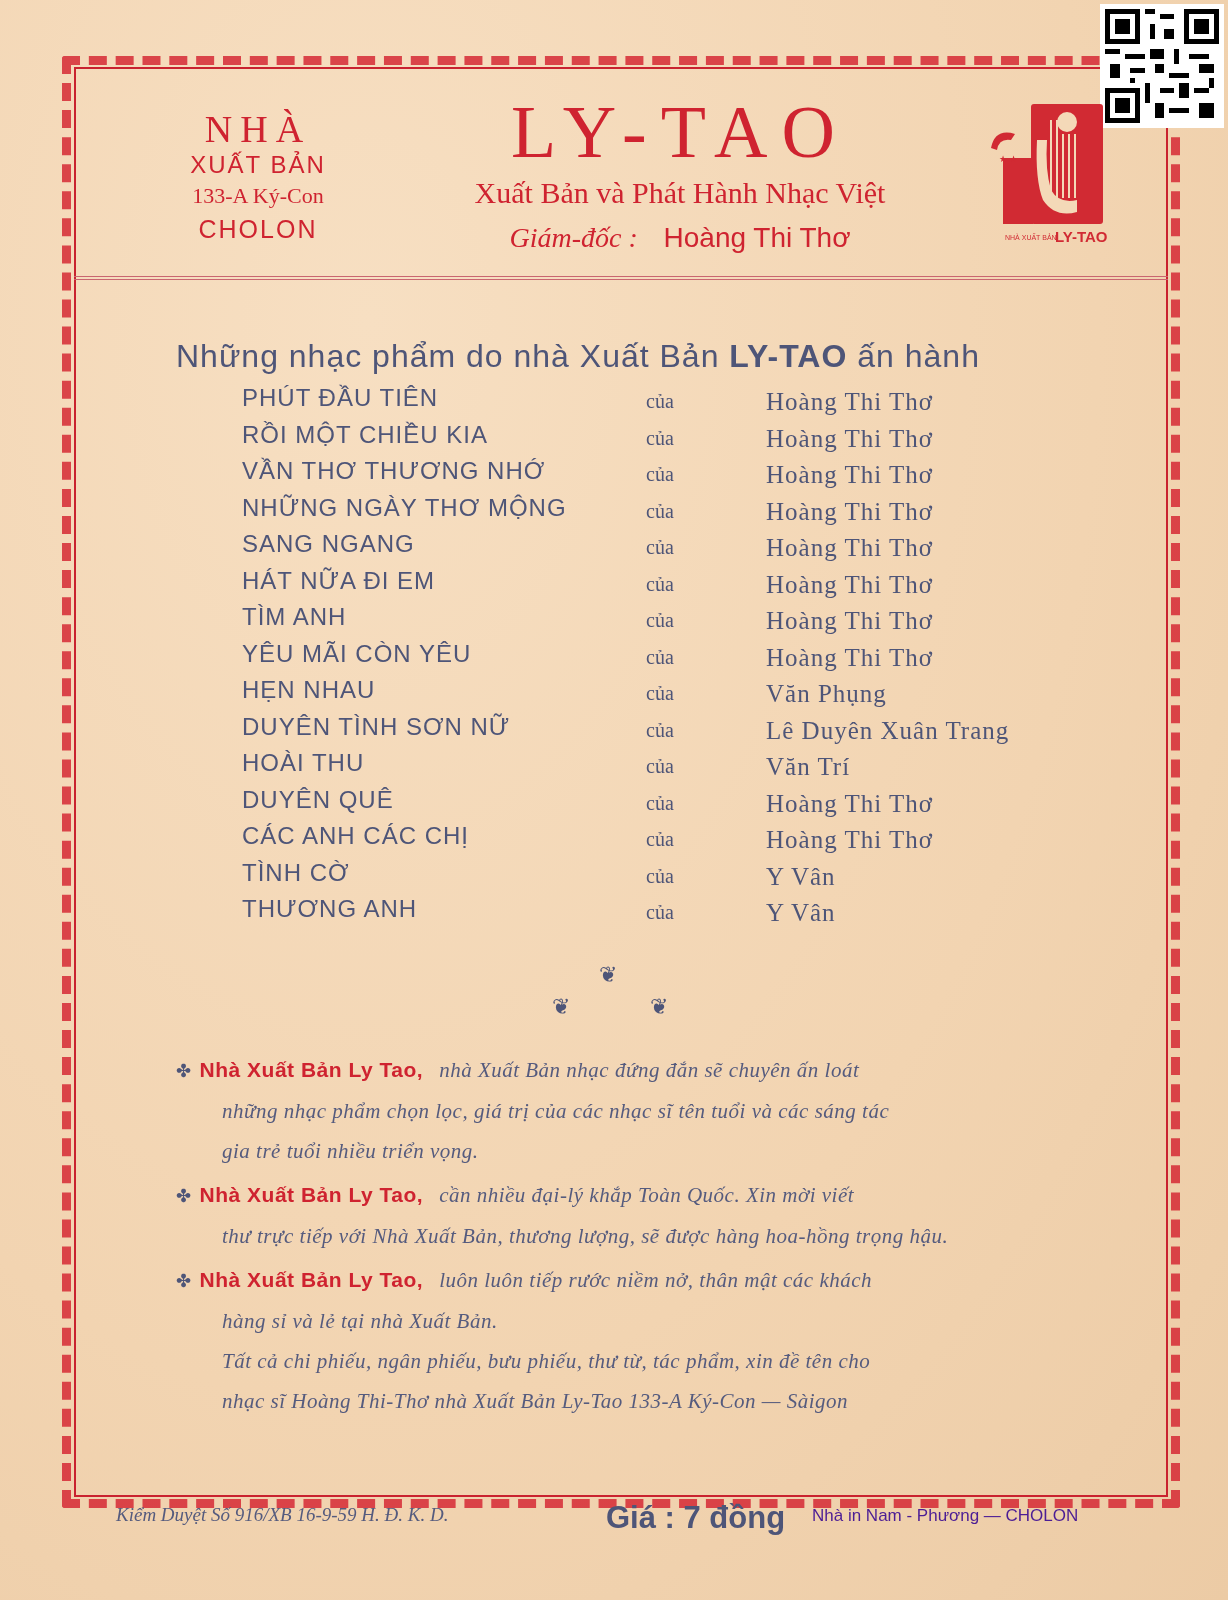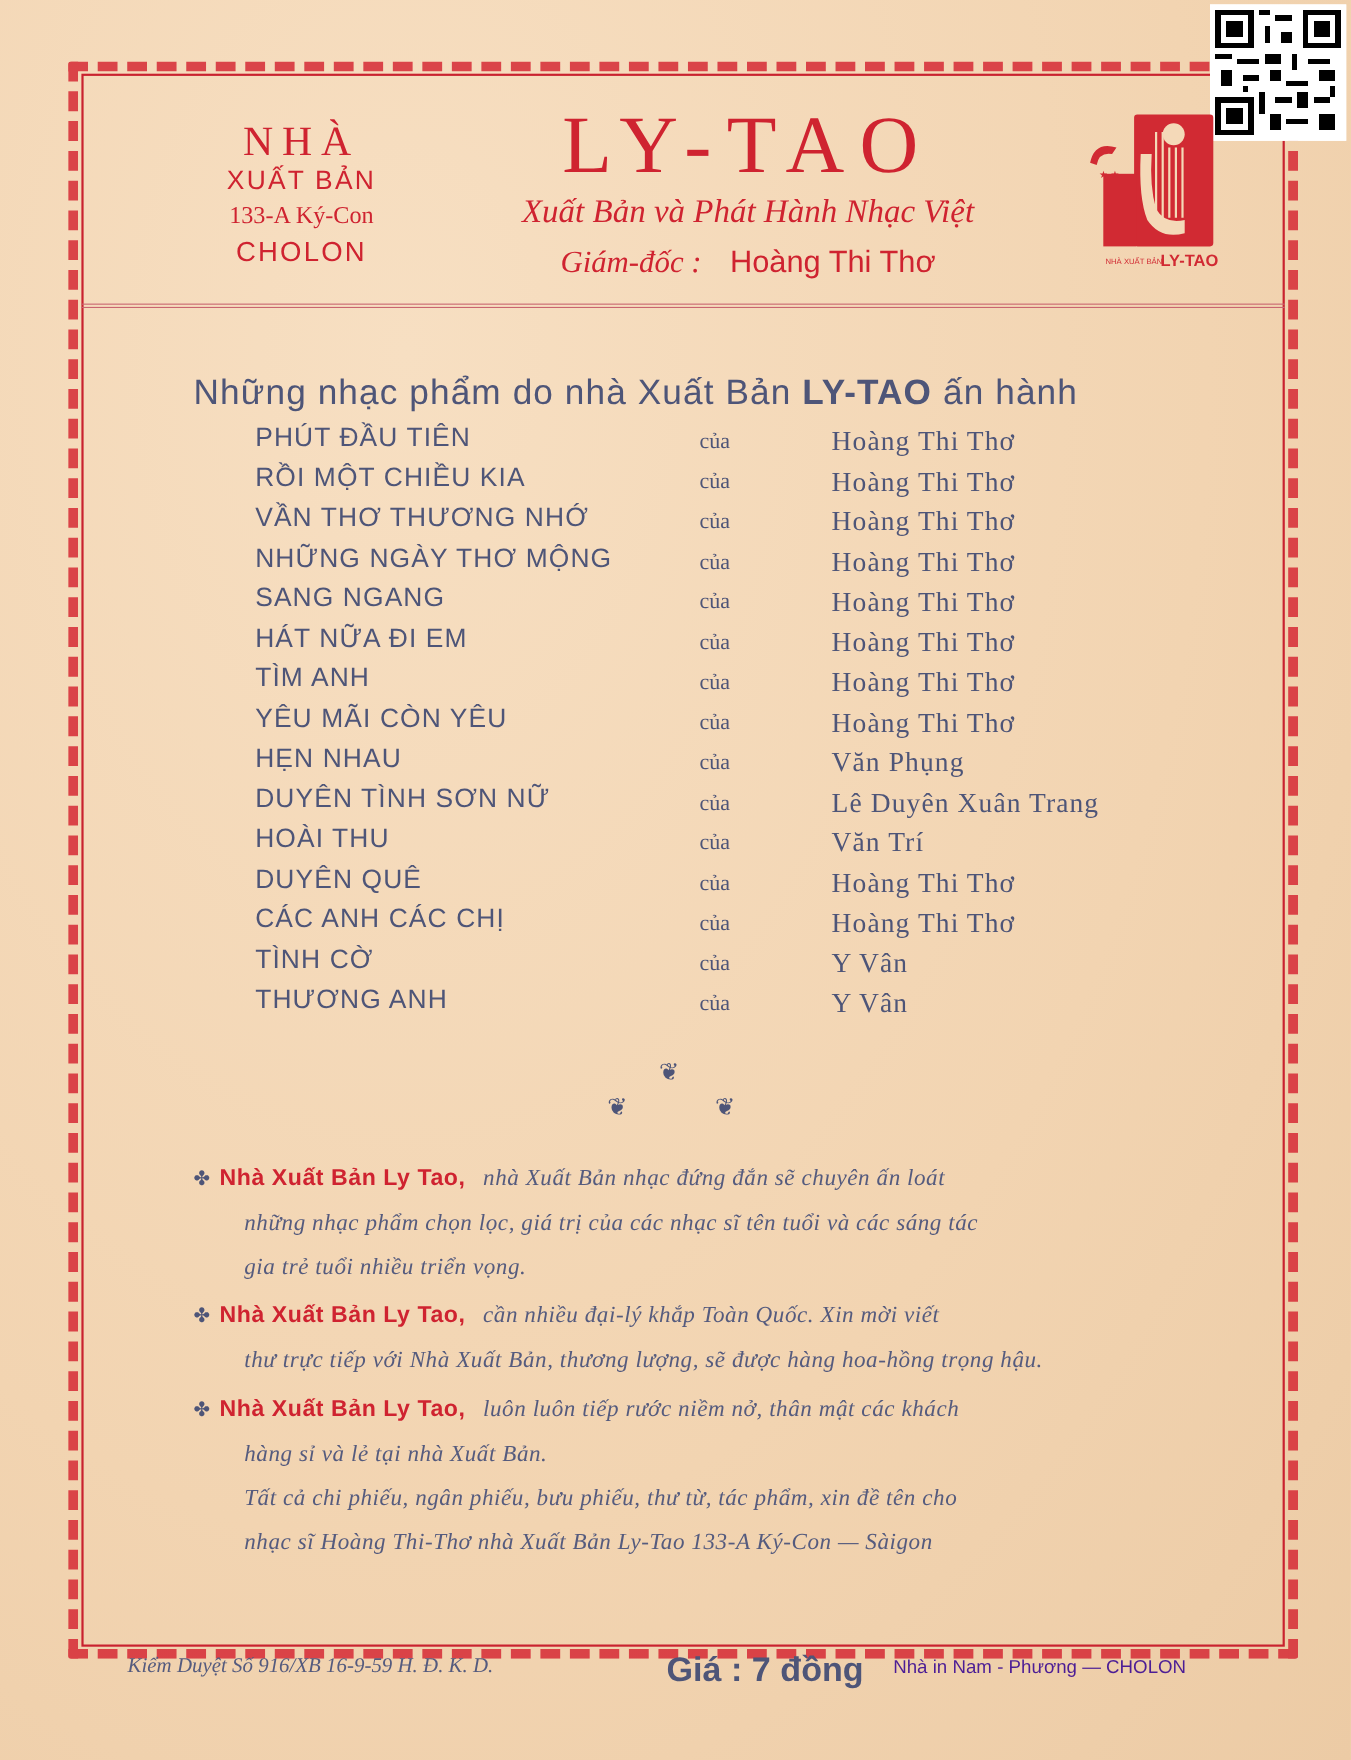--- a/index.html
+++ b/index.html
@@ -16,35 +16,35 @@
   .frame-inner {
     position: absolute; left: 74px; top: 67px; width: 1094px; height: 1430px;
     border: 2px solid #c9222f; box-sizing: border-box;
   }
   .header-rule {
     position: absolute; left: 74px; top: 276px; width: 1094px; height: 0;
     border-top: 1px solid #c96570; border-bottom: 1px solid #c96570; padding-top: 2px;
   }
   .red { color: #cf2330; }
   .blue { color: #4e5578; }
-  .left-block { position: absolute; left: 184px; top: 108px; width: 180px; text-align: center; }
+  .left-block { position: absolute; left: 168px; top: 108px; width: 180px; text-align: center; }
   .lb-nha { font-family: "Liberation Serif", serif; font-size: 38px; letter-spacing: 8px; line-height: 42px; }
   .lb-xb { font-size: 24px; letter-spacing: 2px; line-height: 30px; }
   .lb-addr { font-family: "Liberation Serif", serif; font-size: 22px; line-height: 32px; }
   .lb-city { font-size: 25px; letter-spacing: 2px; line-height: 34px; }
   .center-block { position: absolute; left: 400px; top: 92px; width: 560px; text-align: center; }
   .cb-title { font-family: "Liberation Serif", serif; font-size: 74px; letter-spacing: 14px; line-height: 80px; }
-  .cb-sub { font-family: "Liberation Serif", serif; font-style: italic; font-size: 30px; line-height: 42px; }
+  .cb-sub { font-family: "Liberation Serif", serif; font-size: 30px; line-height: 42px; }
   .cb-dir { font-size: 28px; line-height: 44px; margin-top: 2px; }
   .cb-dir .dl { font-family: "Liberation Serif", serif; font-style: italic; }
   .logo { position: absolute; left: 985px; top: 100px; width: 140px; height: 150px; }
   .qr { position: absolute; left: 1100px; top: 4px; width: 124px; height: 124px; background: #fff; }
   .list-title { position: absolute; left: 176px; top: 308px; width: 900px; font-size: 32px; letter-spacing: 1px; margin-top: 30px; }
   .list-title b { font-weight: bold; }
-  .songs { position: absolute; left: 232px; top: 382px; width: 820px; }
+  .songs { position: absolute; left: 242px; top: 382px; width: 820px; }
   .song-row { position: relative; height: 36.5px; }
   .song-title { position: absolute; left: 0; font-size: 24px; letter-spacing: 1px; top: 2px; }
   .song-cua { position: absolute; left: 404px; font-family: "Liberation Serif", serif; font-size: 20px; top: 8px; }
   .song-author { position: absolute; left: 524px; font-family: "Liberation Serif", serif; font-size: 25px; letter-spacing: 1px; top: 6px; }
   .orn { position: absolute; font-size: 22px; color: #4e5578; }
   .notes { position: absolute; left: 176px; top: 1050px; width: 840px; }
   .note-line { font-family: "Liberation Serif", serif; font-style: italic; font-size: 21px; line-height: 40px; color: #555b7e; letter-spacing: .5px; white-space: nowrap; }
   .note-line .pub { font-family: "Liberation Sans", sans-serif; font-style: normal; font-weight: bold; font-size: 21px; color: #cf2330; margin-right: 16px; }
   .note-line .bullet { font-style: normal; font-size: 18px; color: #4e5578; margin-right: 8px; }
   .indent { padding-left: 46px; }

